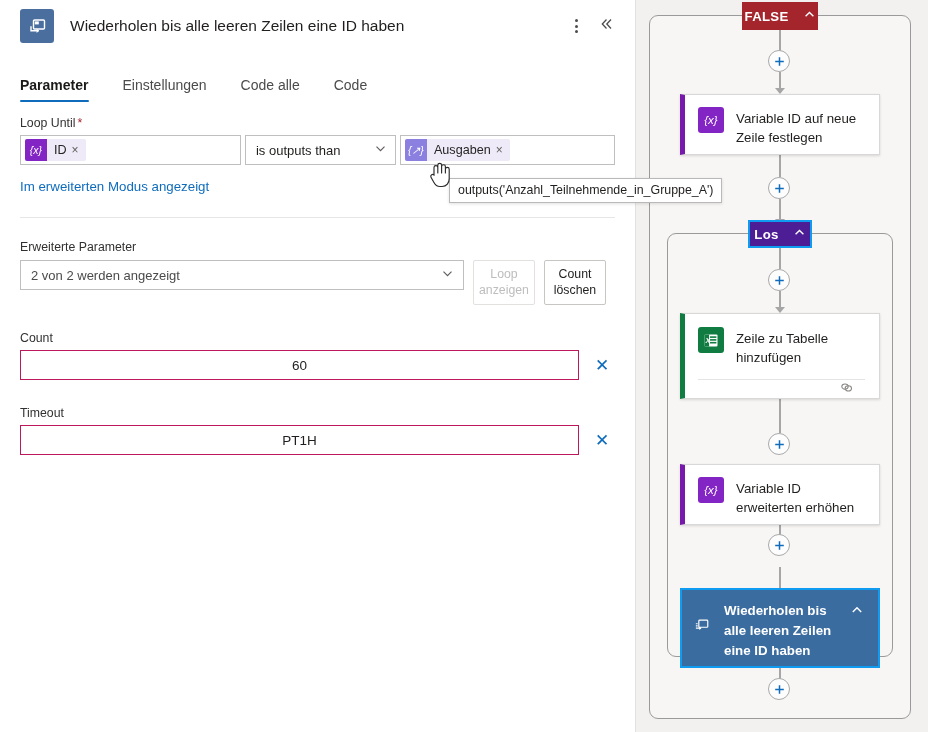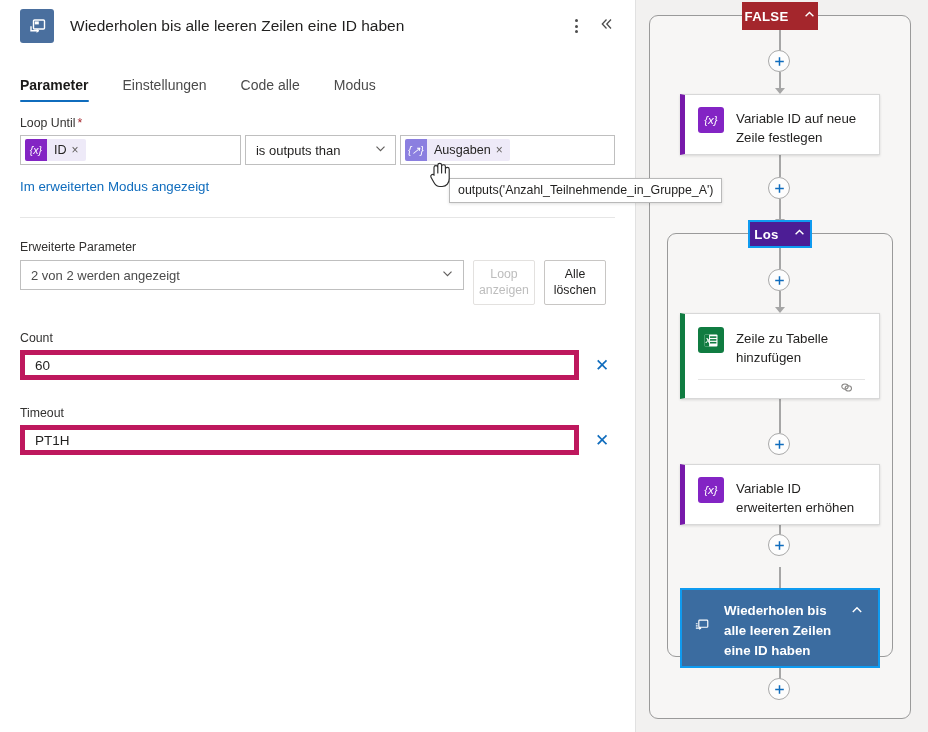--- a/index.html
+++ b/index.html
@@ -126,24 +126,25 @@
     line-height: 1.25; cursor: pointer;
     display: flex; align-items: center; justify-content: center; text-align: center;
     font-family: "Liberation Sans", sans-serif;
   }
   .btn.disabled { color: #bdbdbd; border-color: #e3e1df; cursor: default; }
 
   .param-block { margin-top: 26px; }
   .param-row { display: flex; align-items: center; gap: 10px; }
   .text-input {
     flex: 1 1 auto; height: 30px;
-    border: 5px solid #be185d; background: #fff;
+    border: 1px solid #be185d; background: #fff;
     padding: 0 10px; font-size: 13.5px; color: #201f1e;
     font-family: "Liberation Sans", sans-serif;
     outline: none;
+    text-align: center;
   }
   .clear-x {
     flex: 0 0 26px; width: 26px; height: 26px;
     display: flex; align-items: center; justify-content: center;
     color: #0f6cbd; cursor: pointer; font-size: 17px; line-height: 1;
   }
 
   
   .tooltip {
     position: absolute; left: 449px; top: 178px;
@@ -263,21 +264,21 @@
             <path d="M8.5 3.5 L4.3 8 L8.5 12.5 M13 3.5 L8.8 8 L13 12.5" fill="none" stroke="#4d4d4d" stroke-width="1.3"></path>
           </svg>
         </span>
       </div>
     </div>
 
     <div class="tabs">
       <div class="tab active">Parameter</div>
       <div class="tab">Einstellungen</div>
       <div class="tab">Code alle</div>
-      <div class="tab">Modus</div>
+      <div class="tab">Code</div>
     </div>
 
     <div class="form">
 
       <label class="field-label">
         <span>Loop Until</span><span class="req">*</span>
       </label>
 
       <div class="cond-row">
         <div class="cond-box cond-left">
@@ -315,21 +316,21 @@
         <div class="adv-wrap">
           <div class="select-box">
             <span>2 von 2 werden angezeigt</span>
             <span class="chev">
               <svg width="13" height="13" viewBox="0 0 13 13">
                   <path d="M2.5 4.6 L6.5 8.6 L10.5 4.6" fill="none" stroke="#605e5c" stroke-width="1.15"></path>
                 </svg>
             </span>
           </div>
           <button class="btn disabled">Loop anzeigen</button>
-          <button class="btn">Alle löschen</button>
+          <button class="btn">Count löschen</button>
         </div>
       </div>
 
       <div class="param-block">
         <label class="field-label">Count</label>
         <div class="param-row">
           <input class="text-input" type="text" value="60" style="">
           <span class="clear-x">✕</span>
         </div>
       </div>

